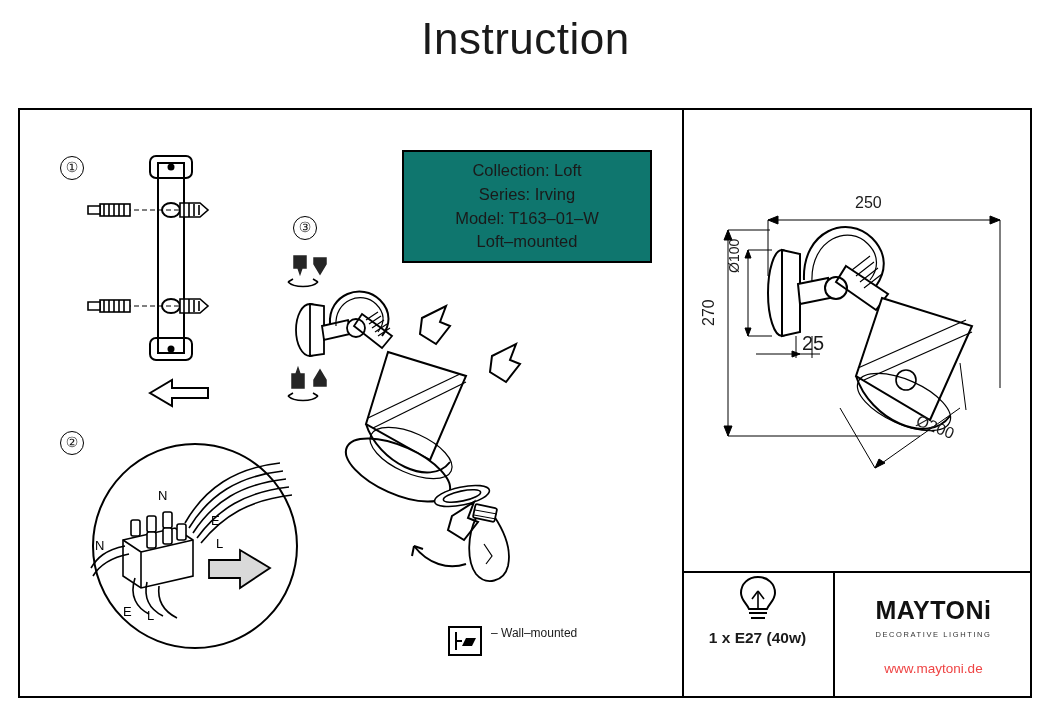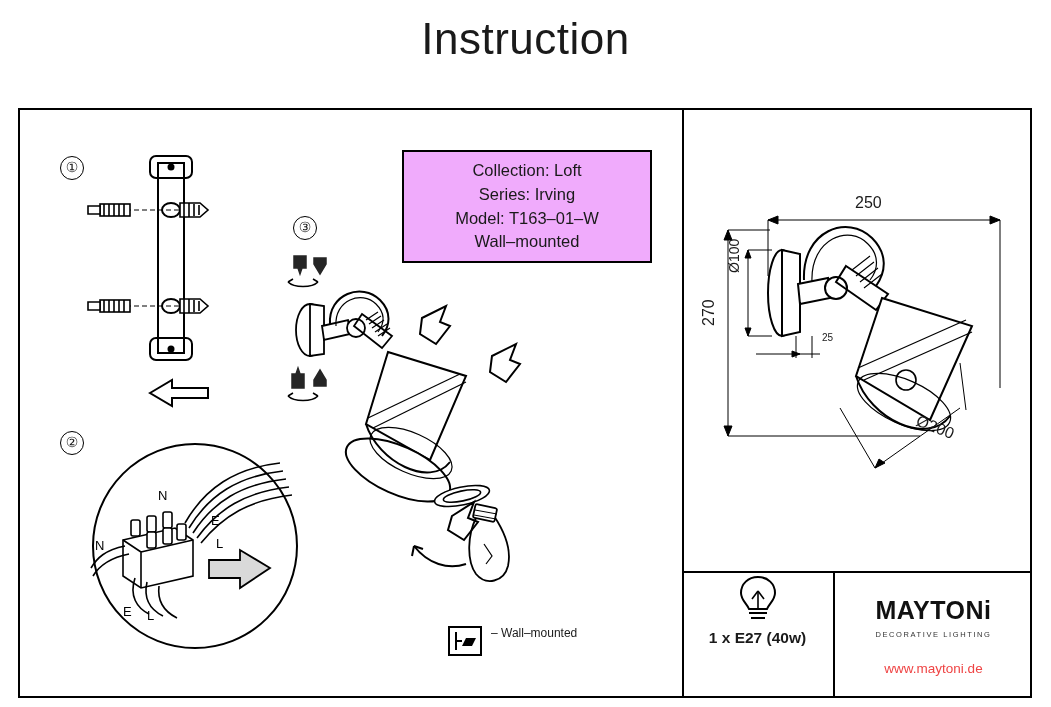--- a/index.html
+++ b/index.html
@@ -63,21 +63,21 @@
     left: 402px; top: 142px;
     width: 250px; height: 113px;
     border: 2px solid #000;
     box-sizing: border-box;
     display: flex;
     flex-direction: column;
     justify-content: center;
     align-items: center;
     font-size: 16.5px;
     line-height: 1.45;
-    background: #f0abfc;
+    background: #0f766e;
   }
   .info-box div { white-space: nowrap; }
 
   .step-num {
     position: absolute;
     width: 22px; height: 22px;
     border: 1.6px solid #000;
     border-radius: 50%;
     font-size: 14px;
     line-height: 20px;
@@ -144,21 +144,21 @@
     margin-top: 22px;
     color: #ef4444;
   }
   .dim-label {
     position: absolute;
     font-size: 16px;
   }
   #dim-250 { left: 855px; top: 186px; }
   #dim-270 { left: 700px; top: 318px; transform: rotate(-90deg); transform-origin: left top; }
   #dim-100 { left: 726px; top: 265px; transform: rotate(-90deg); transform-origin: left top; font-size: 14px;}
-  #dim-25  { left: 802px; top: 324px; font-size: 10px; margin-left: 20px; }
+  #dim-25  { left: 802px; top: 324px; font-size: 20px; }
   #dim-200 { left: 920px; top: 404px; transform: rotate(21deg); transform-origin: left top; }
   svg { overflow: visible; }
 </style>
 </head>
 <body>
 
 <div class="page">
 
   <div class="title">Instruction</div>
 
@@ -168,21 +168,21 @@
   <div class="vline2"></div>
 
   <div class="step-num" id="step1">①</div>
   <div class="step-num" id="step2">②</div>
   <div class="step-num" id="step3">③</div>
 
   <div class="info-box">
     <div>Collection: Loft</div>
     <div>Series: Irving</div>
     <div>Model: T163–01–W</div>
-    <div>Wall–mounted</div>
+    <div>Loft–mounted</div>
   </div>
 
   <svg style="position:absolute; left:80px; top:140px;" width="250" height="260">
 
     <rect x="78" y="15" width="26" height="190" fill="none" stroke="#000" stroke-width="2"></rect>
     <rect x="70" y="8" width="42" height="22" rx="6" fill="none" stroke="#000" stroke-width="2"></rect>
     <rect x="70" y="190" width="42" height="22" rx="6" fill="none" stroke="#000" stroke-width="2"></rect>
     <circle cx="91" cy="19" r="3.5" fill="#000"></circle>
     <circle cx="91" cy="201" r="3.5" fill="#000"></circle>
 

